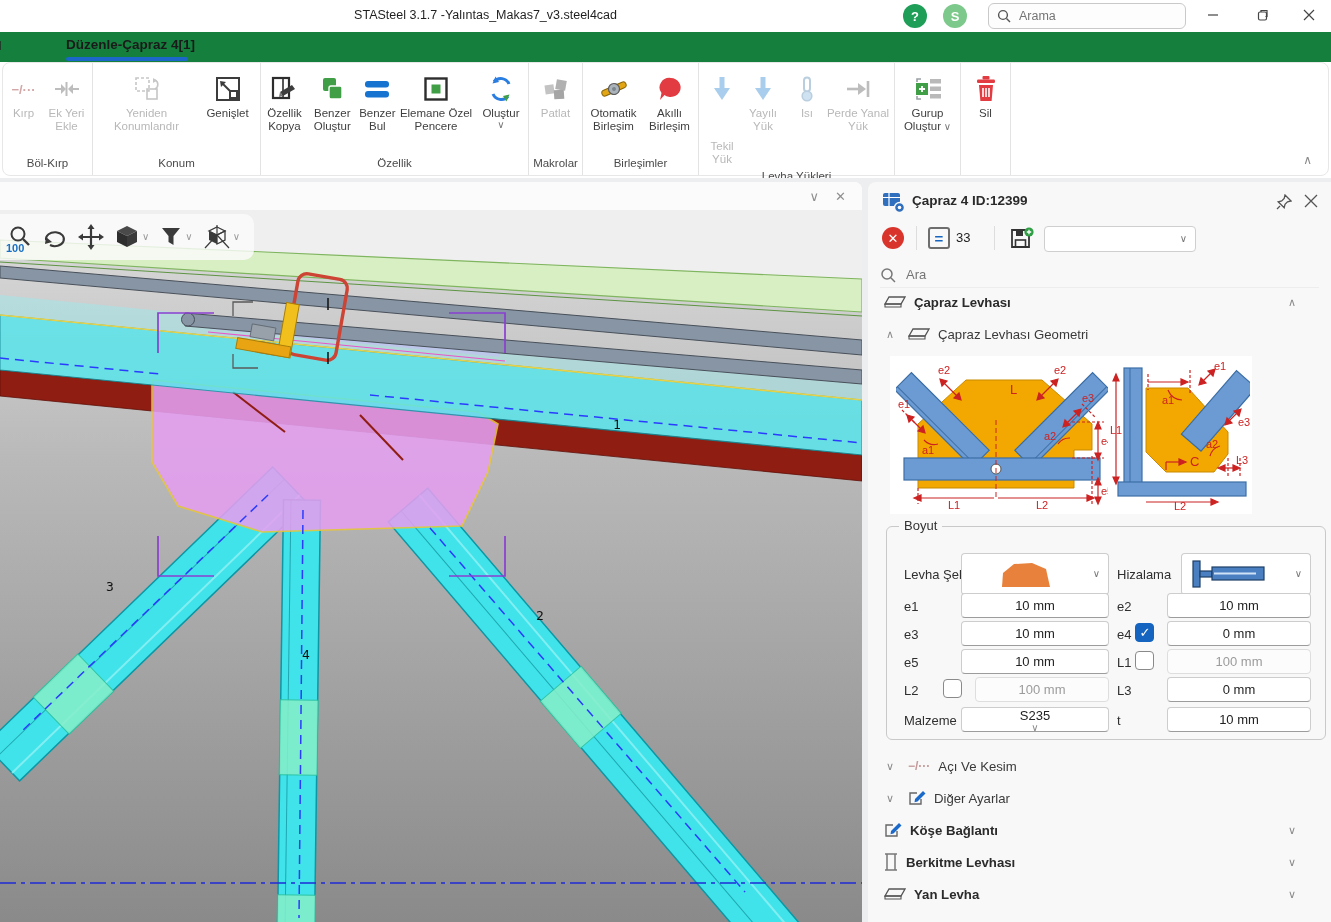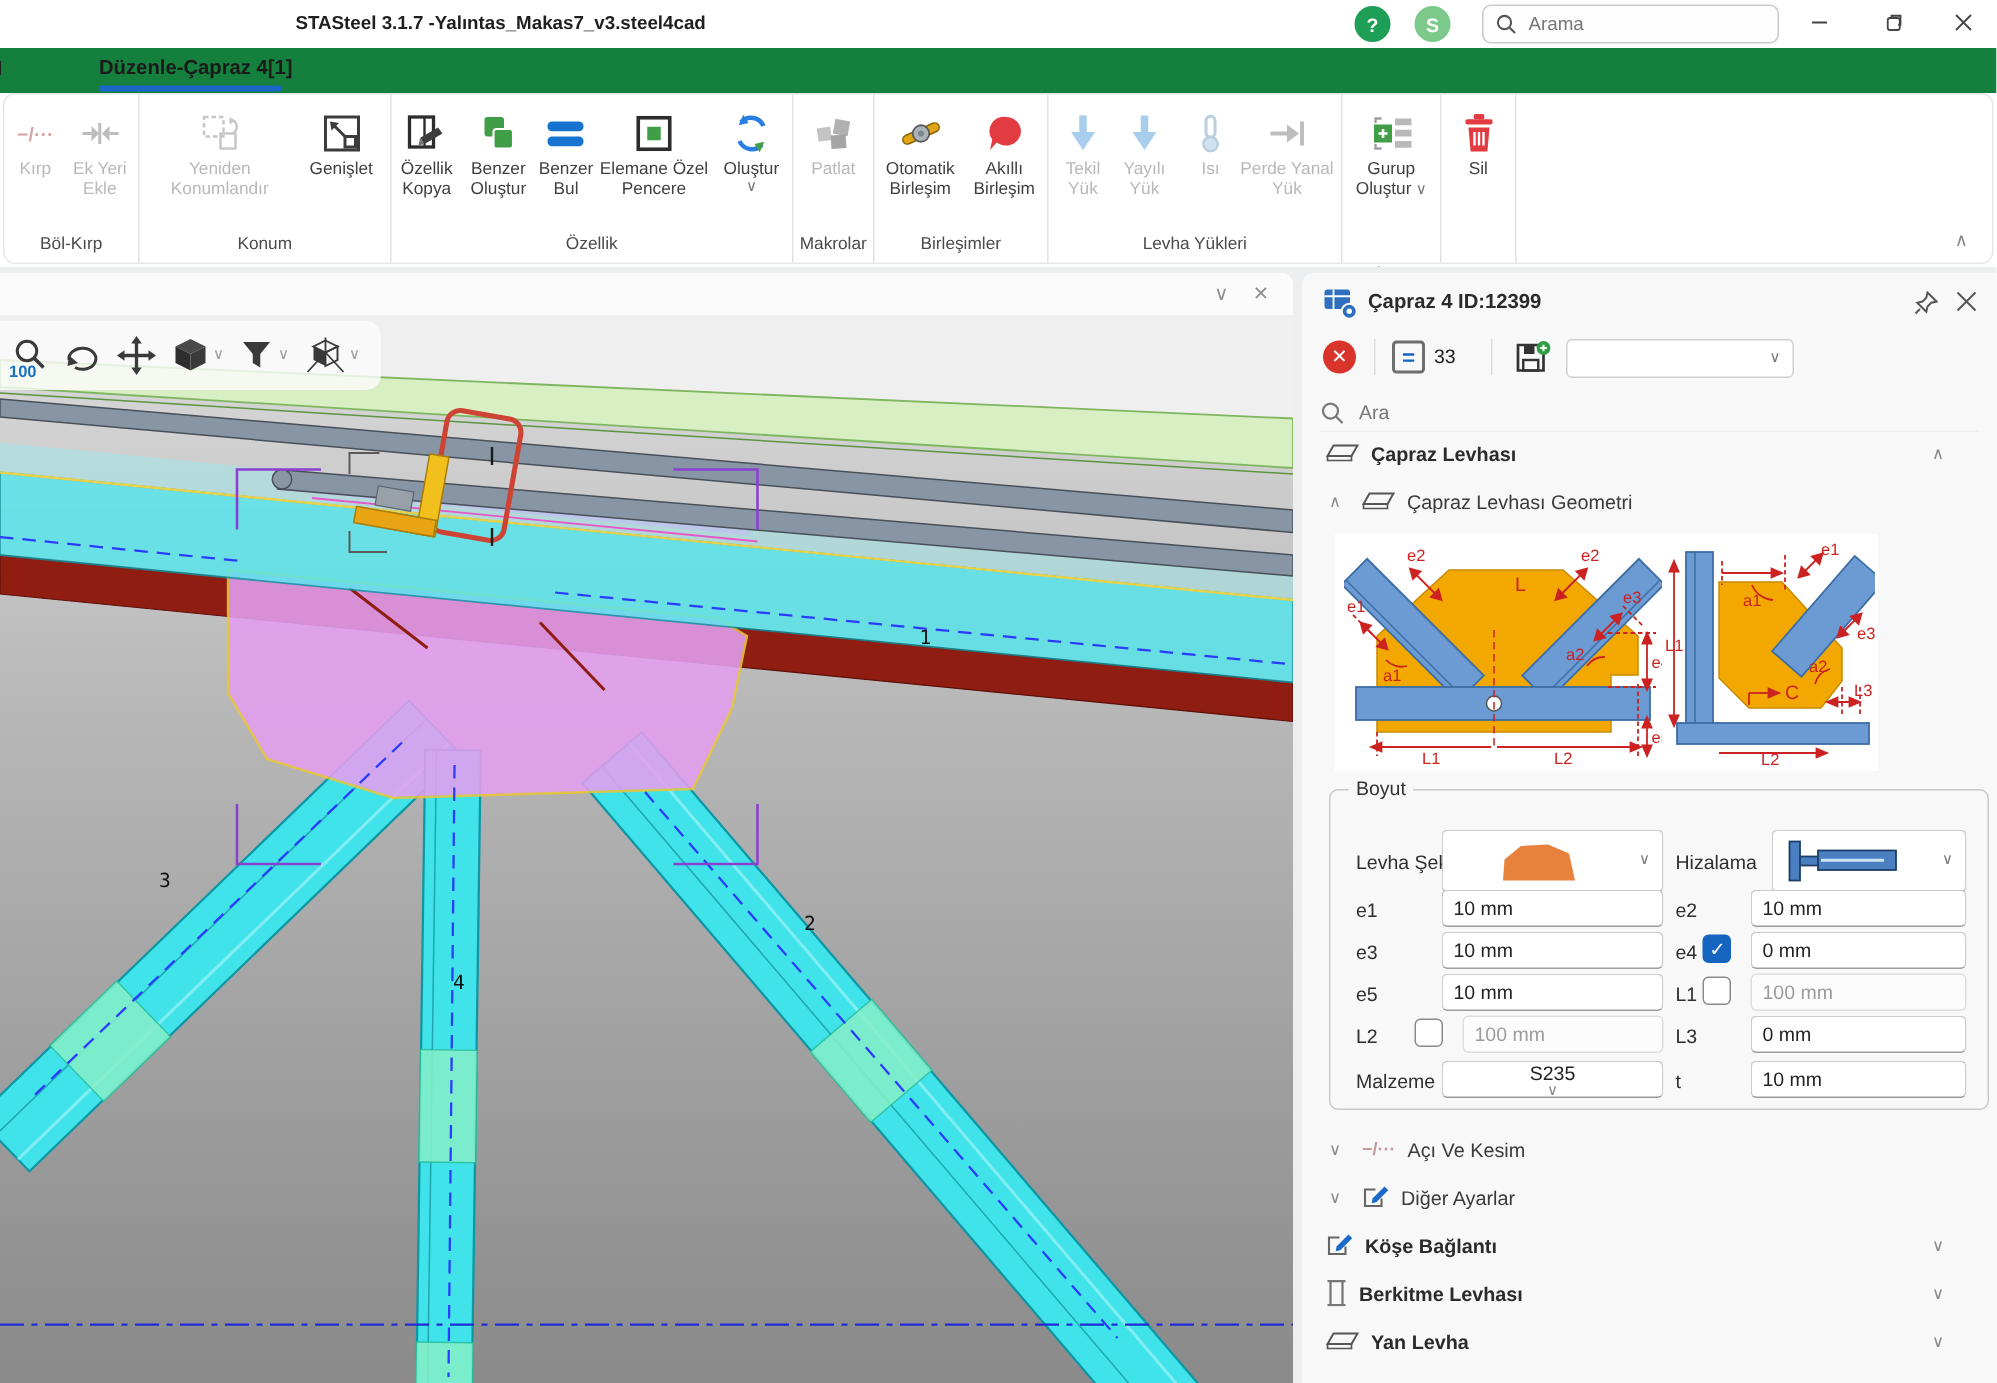--- a/index.html
+++ b/index.html
@@ -2,22 +2,22 @@
 <html><head>
 <meta charset="utf-8">
 <style>
   * { margin:0; padding:0; box-sizing:border-box; }
   html,body { width:1331px; height:922px; overflow:hidden; background:#fff;
     font-family:"Liberation Sans","DejaVu Sans",sans-serif; font-size:13px; color:#333; }
   #app { position:relative; width:1331px; height:922px; background:#fff; }
 
   
   #titlebar { position:absolute; left:0; top:0; width:1331px; height:32px; background:#fff; }
-  #win-title { position:absolute; left:197px; top:8px; width:420px; text-align:left;
-    font-size:12.5px; color:#1f1f1f; white-space:nowrap;font-weight:bold; }
+  #win-title { position:absolute; left:197px; top:8px; width:420px; text-align:right;
+    font-size:12.5px; color:#1f1f1f; white-space:nowrap; }
   .circle-btn { position:absolute; top:4px; width:24px; height:24px; border-radius:50%;
     color:#fff; font-weight:bold; font-size:13px; display:flex; align-items:center; justify-content:center; }
   #help-btn { left:903px; background:#1e9e57; }
   #avatar { left:943px; background:#7cc98b; }
   #title-search { position:absolute; left:988px; top:3px; width:198px; height:26px;
     border:1px solid #c9c9c9; border-radius:6px; background:#fdfdfd; display:flex; align-items:center; padding:0 8px; gap:8px; }
   #title-search input { border:none; outline:none; background:transparent; font-size:12.5px; width:140px; color:#333; }
   .winctl { position:absolute; top:0; width:44px; height:30px; display:flex; align-items:center; justify-content:center; color:#444; }
   .winctl svg { display:block; }
 
@@ -76,21 +76,21 @@
   .sec-title { color:#2b2b2b; font-weight:bold; font-size:13.2px; }
   .sec-sub { color:#3a3a3a; font-size:13.2px; }
   .sec-chev-r { position:absolute; right:18px; color:#8a8a8a; font-size:11px; }
   .lchev { color:#8a8a8a; font-size:11px; width:14px; }
   #diagram-card { position:absolute; left:22px; top:174px; width:362px; height:158px; background:#fff; }
   #boyut-box { position:absolute; left:18px; top:344px; width:440px; height:214px;
     border:1px solid #c9c9c9; border-radius:6px; }
   #boyut-legend { position:absolute; left:12px; top:-9px; background:#f8f8f8; padding:0 5px; color:#333; font-size:13px; }
   .flabel { position:absolute; color:#2f2f2f; }
   .finput { position:absolute; height:25px; border:1px solid #cdcdcd; border-bottom-color:#9c9c9c; border-radius:4px;
-    background:#fff; padding:0 7px; font-size:13px; color:#222; outline:none; font-family:inherit; }
+    background:#fff; padding:0 7px; font-size:13px; color:#222; outline:none; font-family:inherit;text-align:center; }
   .finput:disabled { color:#9b9b9b; background:#fcfcfc; border-color:#dedede; }
   .fselect { position:absolute; height:25px; border:1px solid #cdcdcd; border-bottom-color:#9c9c9c; border-radius:4px;
     background:#fff; display:flex; align-items:center; justify-content:space-between; padding:0 8px; color:#222; }
   .fselect .chev { color:#888; }
   .dd-big { position:absolute; height:42px; border:1px solid #cdcdcd; border-bottom-color:#9c9c9c; border-radius:4px;
     background:#fff; display:flex; align-items:center; justify-content:space-between; padding:0 8px; }
   .cbx { position:absolute; width:19px; height:19px; border:1px solid #8a8a8a; border-radius:4px; background:#fff; }
   .cbx.checked { background:#1565c0; border-color:#1565c0; }
   .cbx.checked::after { content:"✓"; color:#fff; font-size:13px; position:absolute; left:3.5px; top:0.5px; }
 
@@ -289,21 +289,21 @@
               </svg>
             </div>
           <div class="rlb">Akıllı Birleşim</div>
           </div>
       </div>
       <div class="rglabel">Birleşimler</div>
     </div>
 
     <div class="rgroup" style="width:196px;">
       <div class="rbtns">
-        <div class="rbtn dis" style="width:40px;">
+        <div class="rbtn dis" style="width:40px;gap:33px;">
           <div class="ric">
             <svg width="24" height="26" viewBox="0 0 24 26">
                 <rect x="9.5" y="1" width="5" height="11" fill="#a9cdec"></rect>
                 <polygon points="4,12 20,12 12,24" fill="#a9cdec"></polygon>
               </svg>
             </div>
           <div class="rlb">Tekil Yük</div>
           </div>
         <div class="rbtn dis" style="width:42px;">
           <div class="ric">

